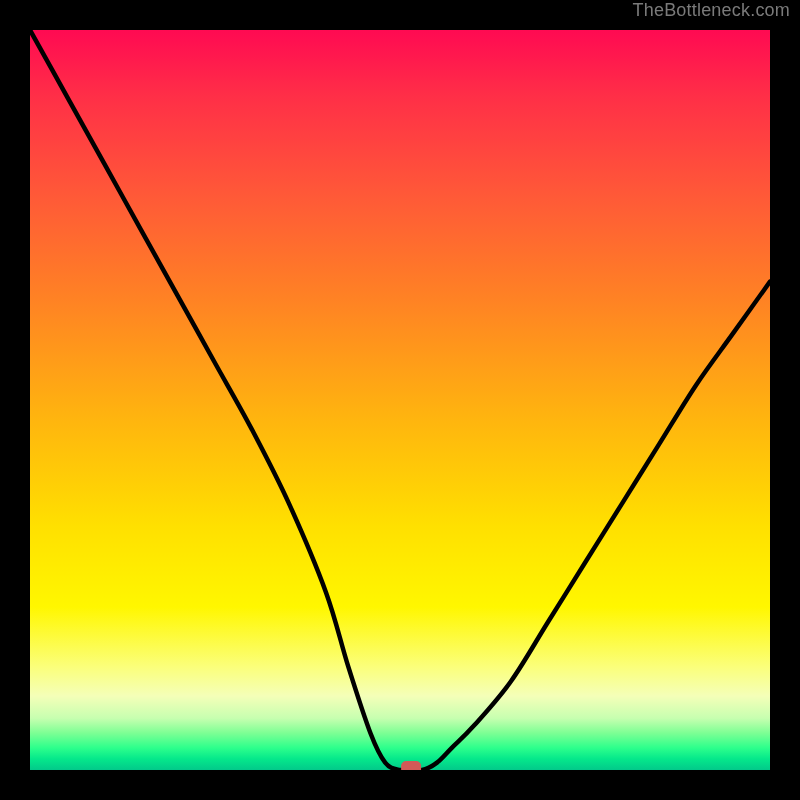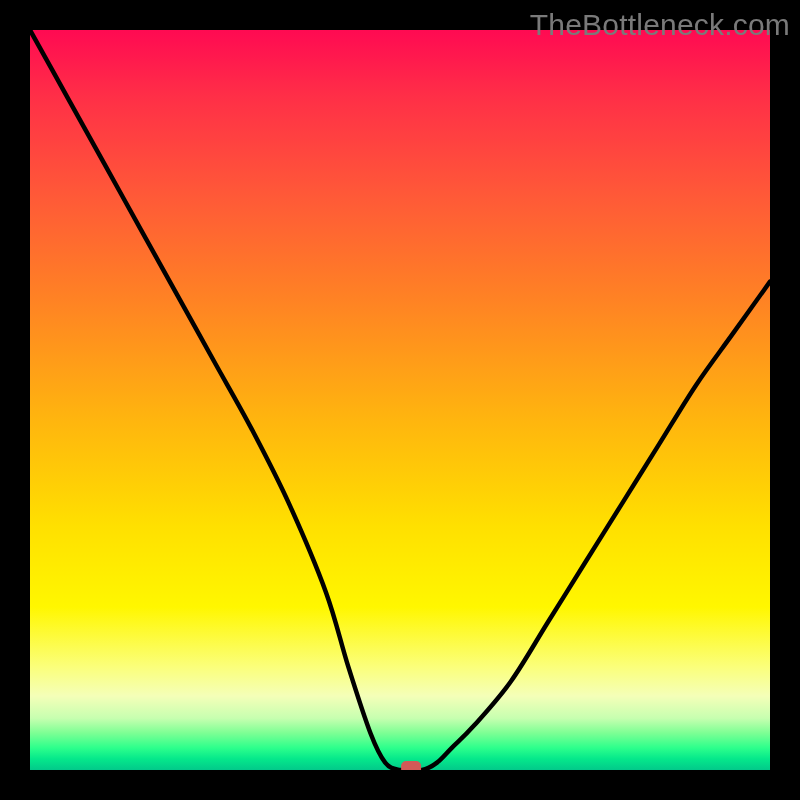--- a/index.html
+++ b/index.html
@@ -11,24 +11,24 @@
     background: #000;
     font-family: Arial, Helvetica, sans-serif;
   }
   .chart-wrapper {
     position: relative;
     width: 800px;
     height: 800px;
   }
   .attribution {
     position: absolute;
-    top: 8px;
+    top: 0;
     right: 10px;
     color: #7a7a7a;
-    font-size: 30px;
+    font-size: 18px;
     font-weight: 400;
     letter-spacing: 0.2px;
     z-index: 5;
     user-select: none;
   }
   .plot-area {
     position: absolute;
     left: 30px;
     top: 30px;
     width: 740px;

